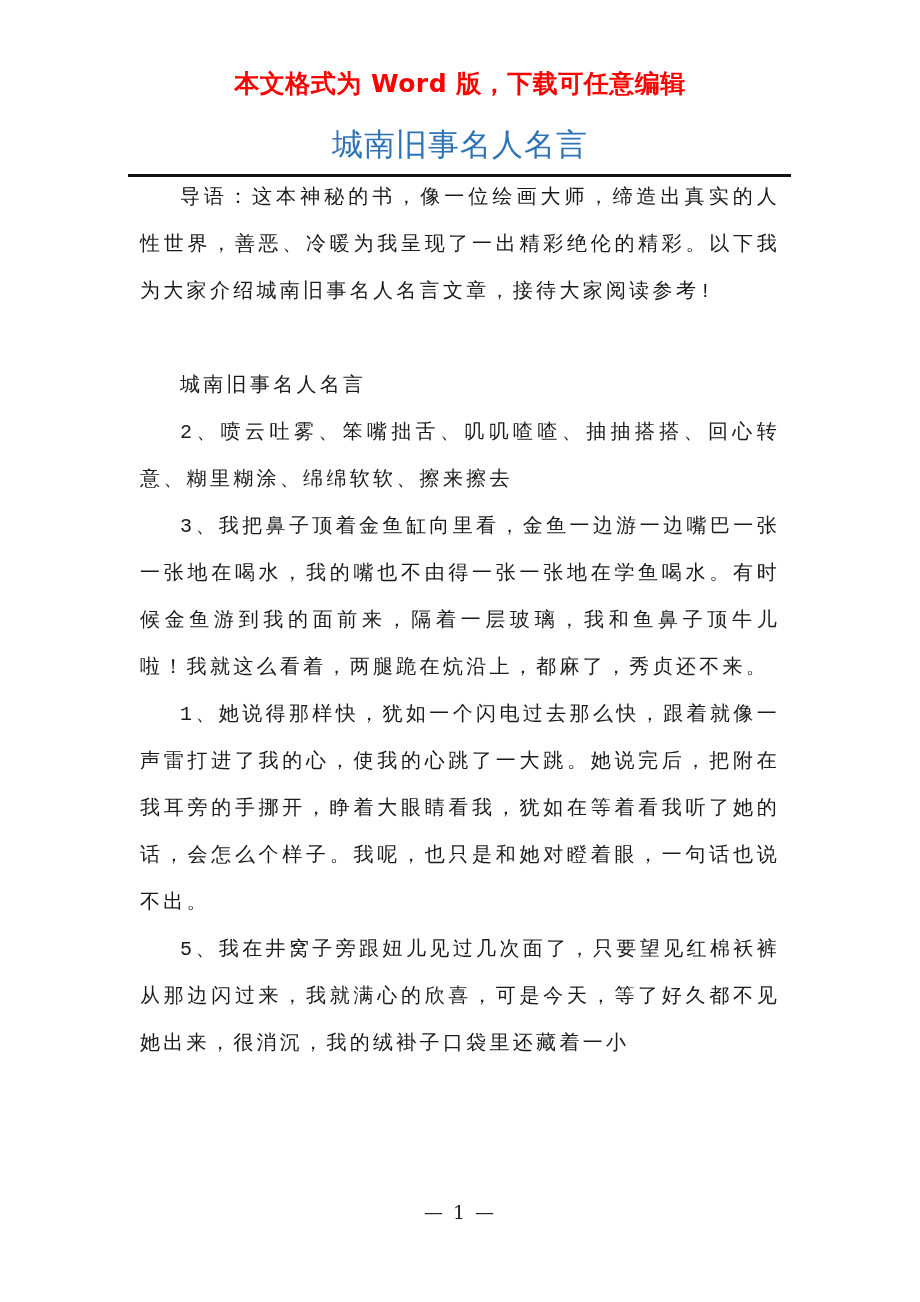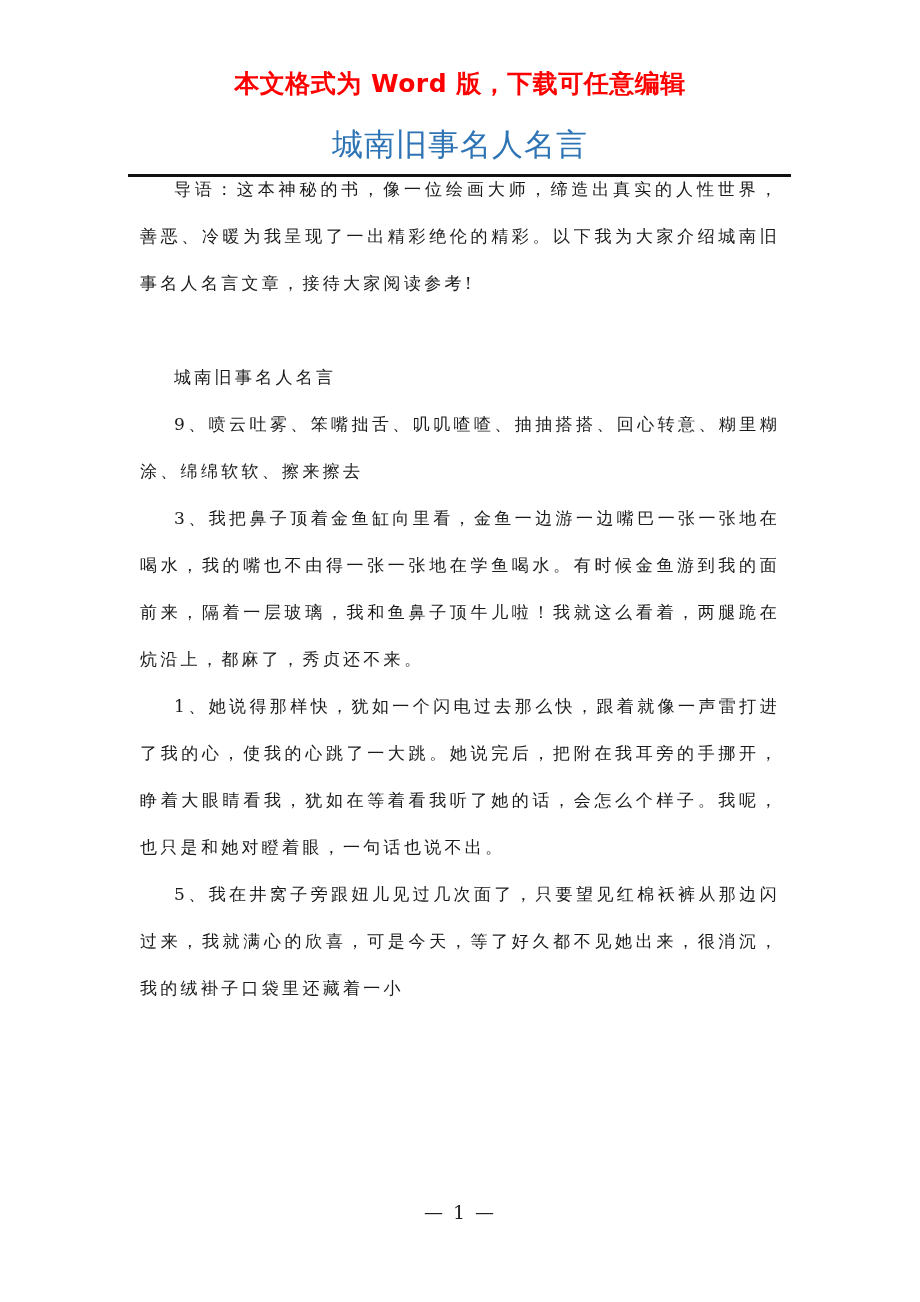--- a/index.html
+++ b/index.html
@@ -44,25 +44,26 @@
       position: absolute;
       left: 128px;
       top: 174px;
       width: 663px;
       height: 3px;
       background: #111111;
     }
     .body-text {
       position: absolute;
       left: 140px;
-      top: 166px;
+      top: 174px;
       width: 640px;
-      font-size: 17px;
+      font-size: 20px;
       line-height: 47px;
       letter-spacing: 3.3px;
+      font-family: Liberation Mono, monospace;
     }
     .body-text p {
       margin: 0;
       text-indent: 2em;
       text-align: justify;
     }
     .spacer {
       height: 47px;
     }
     .page-number {
@@ -83,19 +84,19 @@
 <div class="banner">本文格式为 Word 版，下载可任意编辑</div>
 
 <div class="doc-title">城南旧事名人名言</div>
 
 <div class="rule"></div>
 
 <div class="body-text">
   <p>导语：这本神秘的书，像一位绘画大师，缔造出真实的人性世界，善恶、冷暖为我呈现了一出精彩绝伦的精彩。以下我为大家介绍城南旧事名人名言文章，接待大家阅读参考!</p>
   <div class="spacer"></div>
   <p>城南旧事名人名言</p>
-  <p>9、喷云吐雾、笨嘴拙舌、叽叽喳喳、抽抽搭搭、回心转意、糊里糊涂、绵绵软软、擦来擦去</p>
+  <p>2、喷云吐雾、笨嘴拙舌、叽叽喳喳、抽抽搭搭、回心转意、糊里糊涂、绵绵软软、擦来擦去</p>
   <p>3、我把鼻子顶着金鱼缸向里看，金鱼一边游一边嘴巴一张一张地在喝水，我的嘴也不由得一张一张地在学鱼喝水。有时候金鱼游到我的面前来，隔着一层玻璃，我和鱼鼻子顶牛儿啦！我就这么看着，两腿跪在炕沿上，都麻了，秀贞还不来。</p>
   <p>1、她说得那样快，犹如一个闪电过去那么快，跟着就像一声雷打进了我的心，使我的心跳了一大跳。她说完后，把附在我耳旁的手挪开，睁着大眼睛看我，犹如在等着看我听了她的话，会怎么个样子。我呢，也只是和她对瞪着眼，一句话也说不出。</p>
   <p>5、我在井窝子旁跟妞儿见过几次面了，只要望见红棉袄裤从那边闪过来，我就满心的欣喜，可是今天，等了好久都不见她出来，很消沉，我的绒褂子口袋里还藏着一小</p>
 </div>
 
 <div class="page-number">— 1 —</div>
 
 </body></html>

